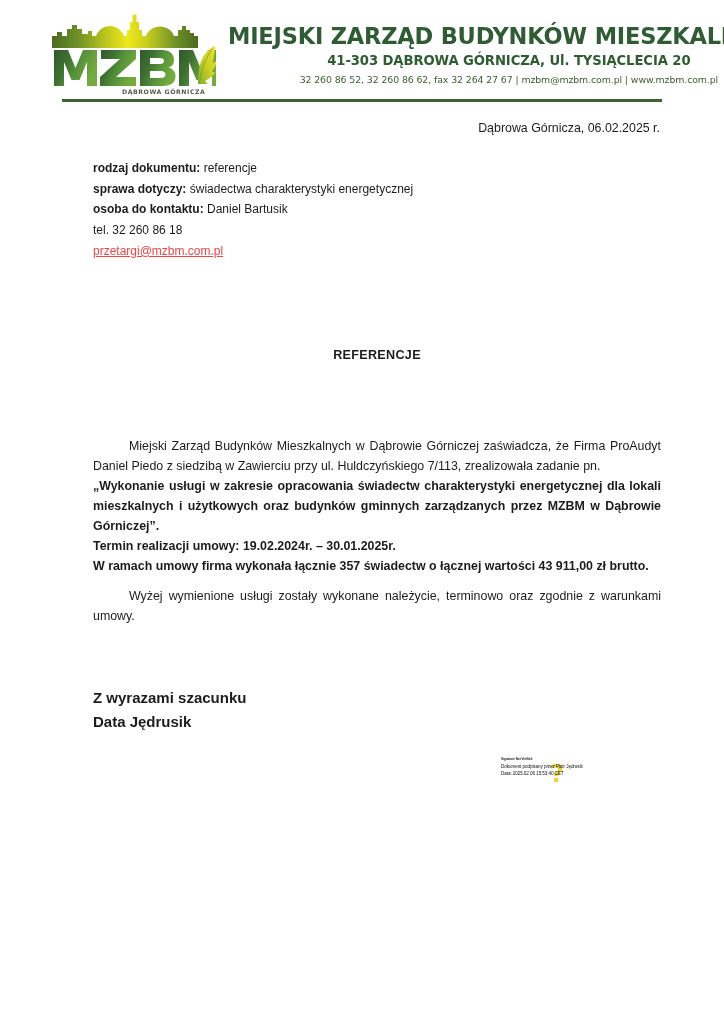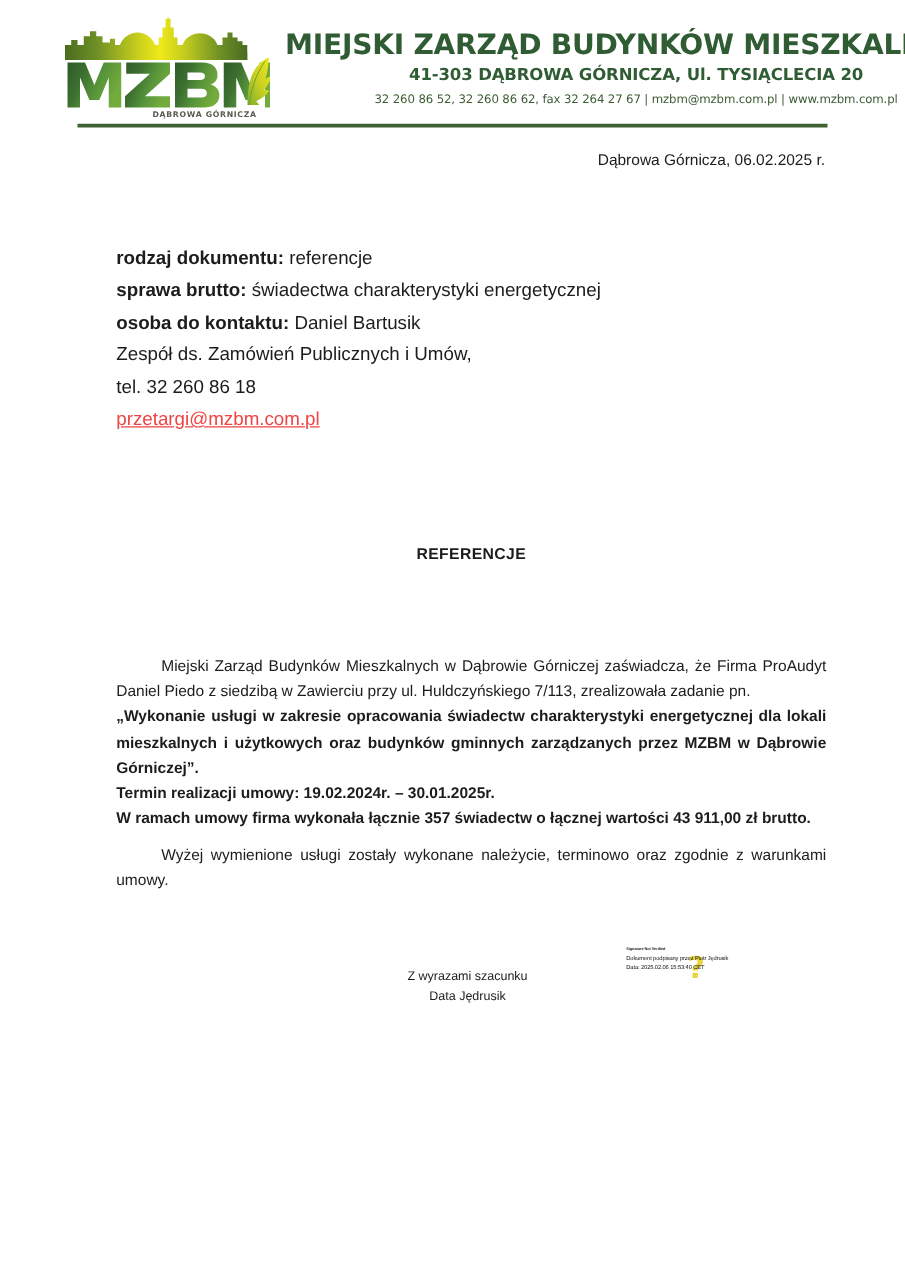--- a/index.html
+++ b/index.html
@@ -90,22 +90,22 @@
   }
   .date-line {
     text-align: right;
     font-size: 12.4px;
     padding: 14px 0 0 0;
     margin-right: 1px;
     color: #1c1c1c;
   }
 
   .contact-block {
-    margin-top: 56px;
-    font-size: 15px;
+    margin-top: 20px;
+    font-size: 12px;
     line-height: 1.72;
   }
   .contact-block .lbl { font-weight: bold; }
   .maillink {
     color: #ef4444;
   }
 
   .doc-title {
     text-align: center;
     font-weight: bold;
@@ -122,23 +122,23 @@
   .para.first { margin-top: 70px; }
   .indent { display: inline-block; width: 36px; }
   .b { font-weight: bold; }
 
   .line-plain { text-align: left; font-weight: bold; }
 
   .para2 { margin-top: 10px; text-align: justify; }
 
   .signoff {
     margin-top: 60px;
-    text-align: center;
-    font-weight: normal;
-    font-size: 10px;
+    text-align: left;
+    font-weight: bold;
+    font-size: 15px;
     line-height: 1.55;
     padding-right: 6px;
   }
 
   
   .esign {
     position: absolute;
     left: 501px;
     top: 758px;
     width: 116px;
@@ -254,26 +254,25 @@
 <div class="page-body">
   <div class="content">
 
     <div class="date-line">Dąbrowa Górnicza, 06.02.2025 r.</div>
 
     <div class="contact-block">
       <div>
         <span class="lbl">rodzaj dokumentu:</span><span> referencje</span>
       </div>
       <div>
-        <span class="lbl">sprawa brutto:</span><span> świadectwa charakterystyki energetycznej</span>
+        <span class="lbl">sprawa dotyczy:</span><span> świadectwa charakterystyki energetycznej</span>
       </div>
       <div>
         <span class="lbl">osoba do kontaktu:</span><span> Daniel Bartusik</span>
       </div>
-      <div>Zespół ds. Zamówień Publicznych i Umów,</div>
       <div>tel. 32 260 86 18</div>
       <div>
         <a class="maillink" href="#">przetargi@mzbm.com.pl</a>
       </div>
     </div>
 
     <div class="doc-title">REFERENCJE</div>
 
     <div class="para first">
       <span class="indent"></span><span>Miejski Zarząd Budynków Mieszkalnych w Dąbrowie Górniczej zaświadcza, że Firma ProAudyt Daniel Piedo z siedzibą w Zawierciu przy ul. Huldczyńskiego 7/113, zrealizowała zadanie pn.</span>

